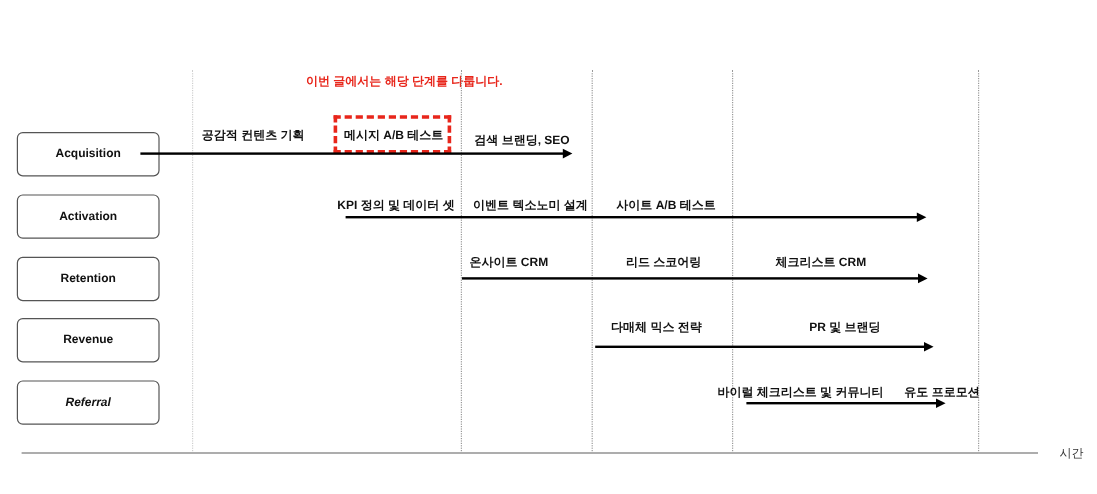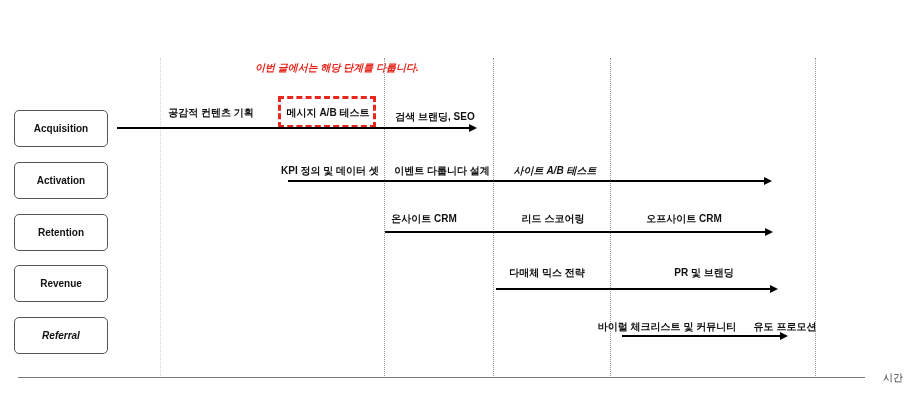--- a/index.html
+++ b/index.html
@@ -1,34 +1,34 @@
 <!DOCTYPE html>
 <html><head>
   <meta charset="utf-8">
   <style>
     html, body { margin: 0; padding: 0; background: #ffffff; }
     body { width: 914px; height: 412px; position: relative; overflow: hidden;
            font-family: "Liberation Sans", "DejaVu Sans", sans-serif; color: #111; }
     .stage-box {
-      position: absolute; left: 14px; width: 94px; height: 37px;
+      position: absolute; left: 14px; width: 119px; height: 37px;
       border: 1px solid #555; border-radius: 5px; background: #fff;
       display: flex; align-items: center; justify-content: center;
       font-size: 10px; font-weight: 600; color: #111; box-sizing: border-box;
     }
     .vline { position: absolute; top: 58px; height: 318px; width: 0;
              border-left: 1px dotted #999; }
     .vline.light { border-left-color: #cfcfcf; }
     .task { position: absolute; font-size: 10px; font-weight: 600; white-space: nowrap;
             color: #111; transform: translateX(-50%); }
     .arrow { position: absolute; height: 2px; background: #000; }
     .arrow::after { content: ""; position: absolute; right: -7px; top: -3px;
                     border-left: 8px solid #000; border-top: 4px solid transparent;
                     border-bottom: 4px solid transparent; }
     .note { position: absolute; left: 255px; top: 61px; font-size: 10px; color: #e8261b;
-            font-weight: 600; white-space: nowrap; font-style: italic; }
+            font-weight: 600; white-space: nowrap; }
     .highlight { position: absolute; left: 278px; top: 96px; width: 98px; height: 32px;
                  border: 3px dashed #e8261b; box-sizing: border-box; }
     .axis { position: absolute; left: 18px; top: 377px; width: 847px; height: 1px; background: #777; }
     .axis-label { position: absolute; left: 883px; top: 371px; font-size: 10px; color: #333; }
   </style>
 </head>
 <body>
 
 <div class="note">이번 글에서는 해당 단계를 다룹니다.</div>
 
@@ -54,27 +54,27 @@
   <span>Referral</span>
 </div>
 
 <div class="task" style="left:211px; top:106px;">공감적 컨텐츠 기획</div>
 <div class="task" style="left:328px; top:106px;">메시지 A/B 테스트</div>
 <div class="task" style="left:435px; top:110px;">검색 브랜딩, SEO</div>
 <div class="highlight"></div>
 <div class="arrow" style="left:117px; top:127px; width:353px;"></div>
 
 <div class="task" style="left:330px; top:164px;">KPI 정의 및 데이터 셋</div>
-<div class="task" style="left:442px; top:164px;">이벤트 다룹니다 설계</div>
-<div class="task" style="left:555px; top:164px;font-style:italic;">사이트 A/B 테스트</div>
+<div class="task" style="left:442px; top:164px;">이벤트 텍소노미 설계</div>
+<div class="task" style="left:555px; top:164px;">사이트 A/B 테스트</div>
 <div class="arrow" style="left:288px; top:180px; width:477px;"></div>
 
 <div class="task" style="left:424px; top:212px;">온사이트 CRM</div>
 <div class="task" style="left:553px; top:212px;">리드 스코어링</div>
-<div class="task" style="left:684px; top:212px;">오프사이트 CRM</div>
+<div class="task" style="left:684px; top:212px;">체크리스트 CRM</div>
 <div class="arrow" style="left:385px; top:231px; width:381px;"></div>
 
 <div class="task" style="left:547px; top:266px;">다매체 믹스 전략</div>
 <div class="task" style="left:686px; top:266px;padding-left:36px;">PR 및 브랜딩</div>
 <div class="arrow" style="left:496px; top:288px; width:275px;"></div>
 
 <div class="task" style="left:667px; top:320px;">바이럴 체크리스트 및 커뮤니티</div>
 <div class="task" style="left:785px; top:320px;">유도 프로모션</div>
 <div class="arrow" style="left:622px; top:335px; width:159px;"></div>
 

